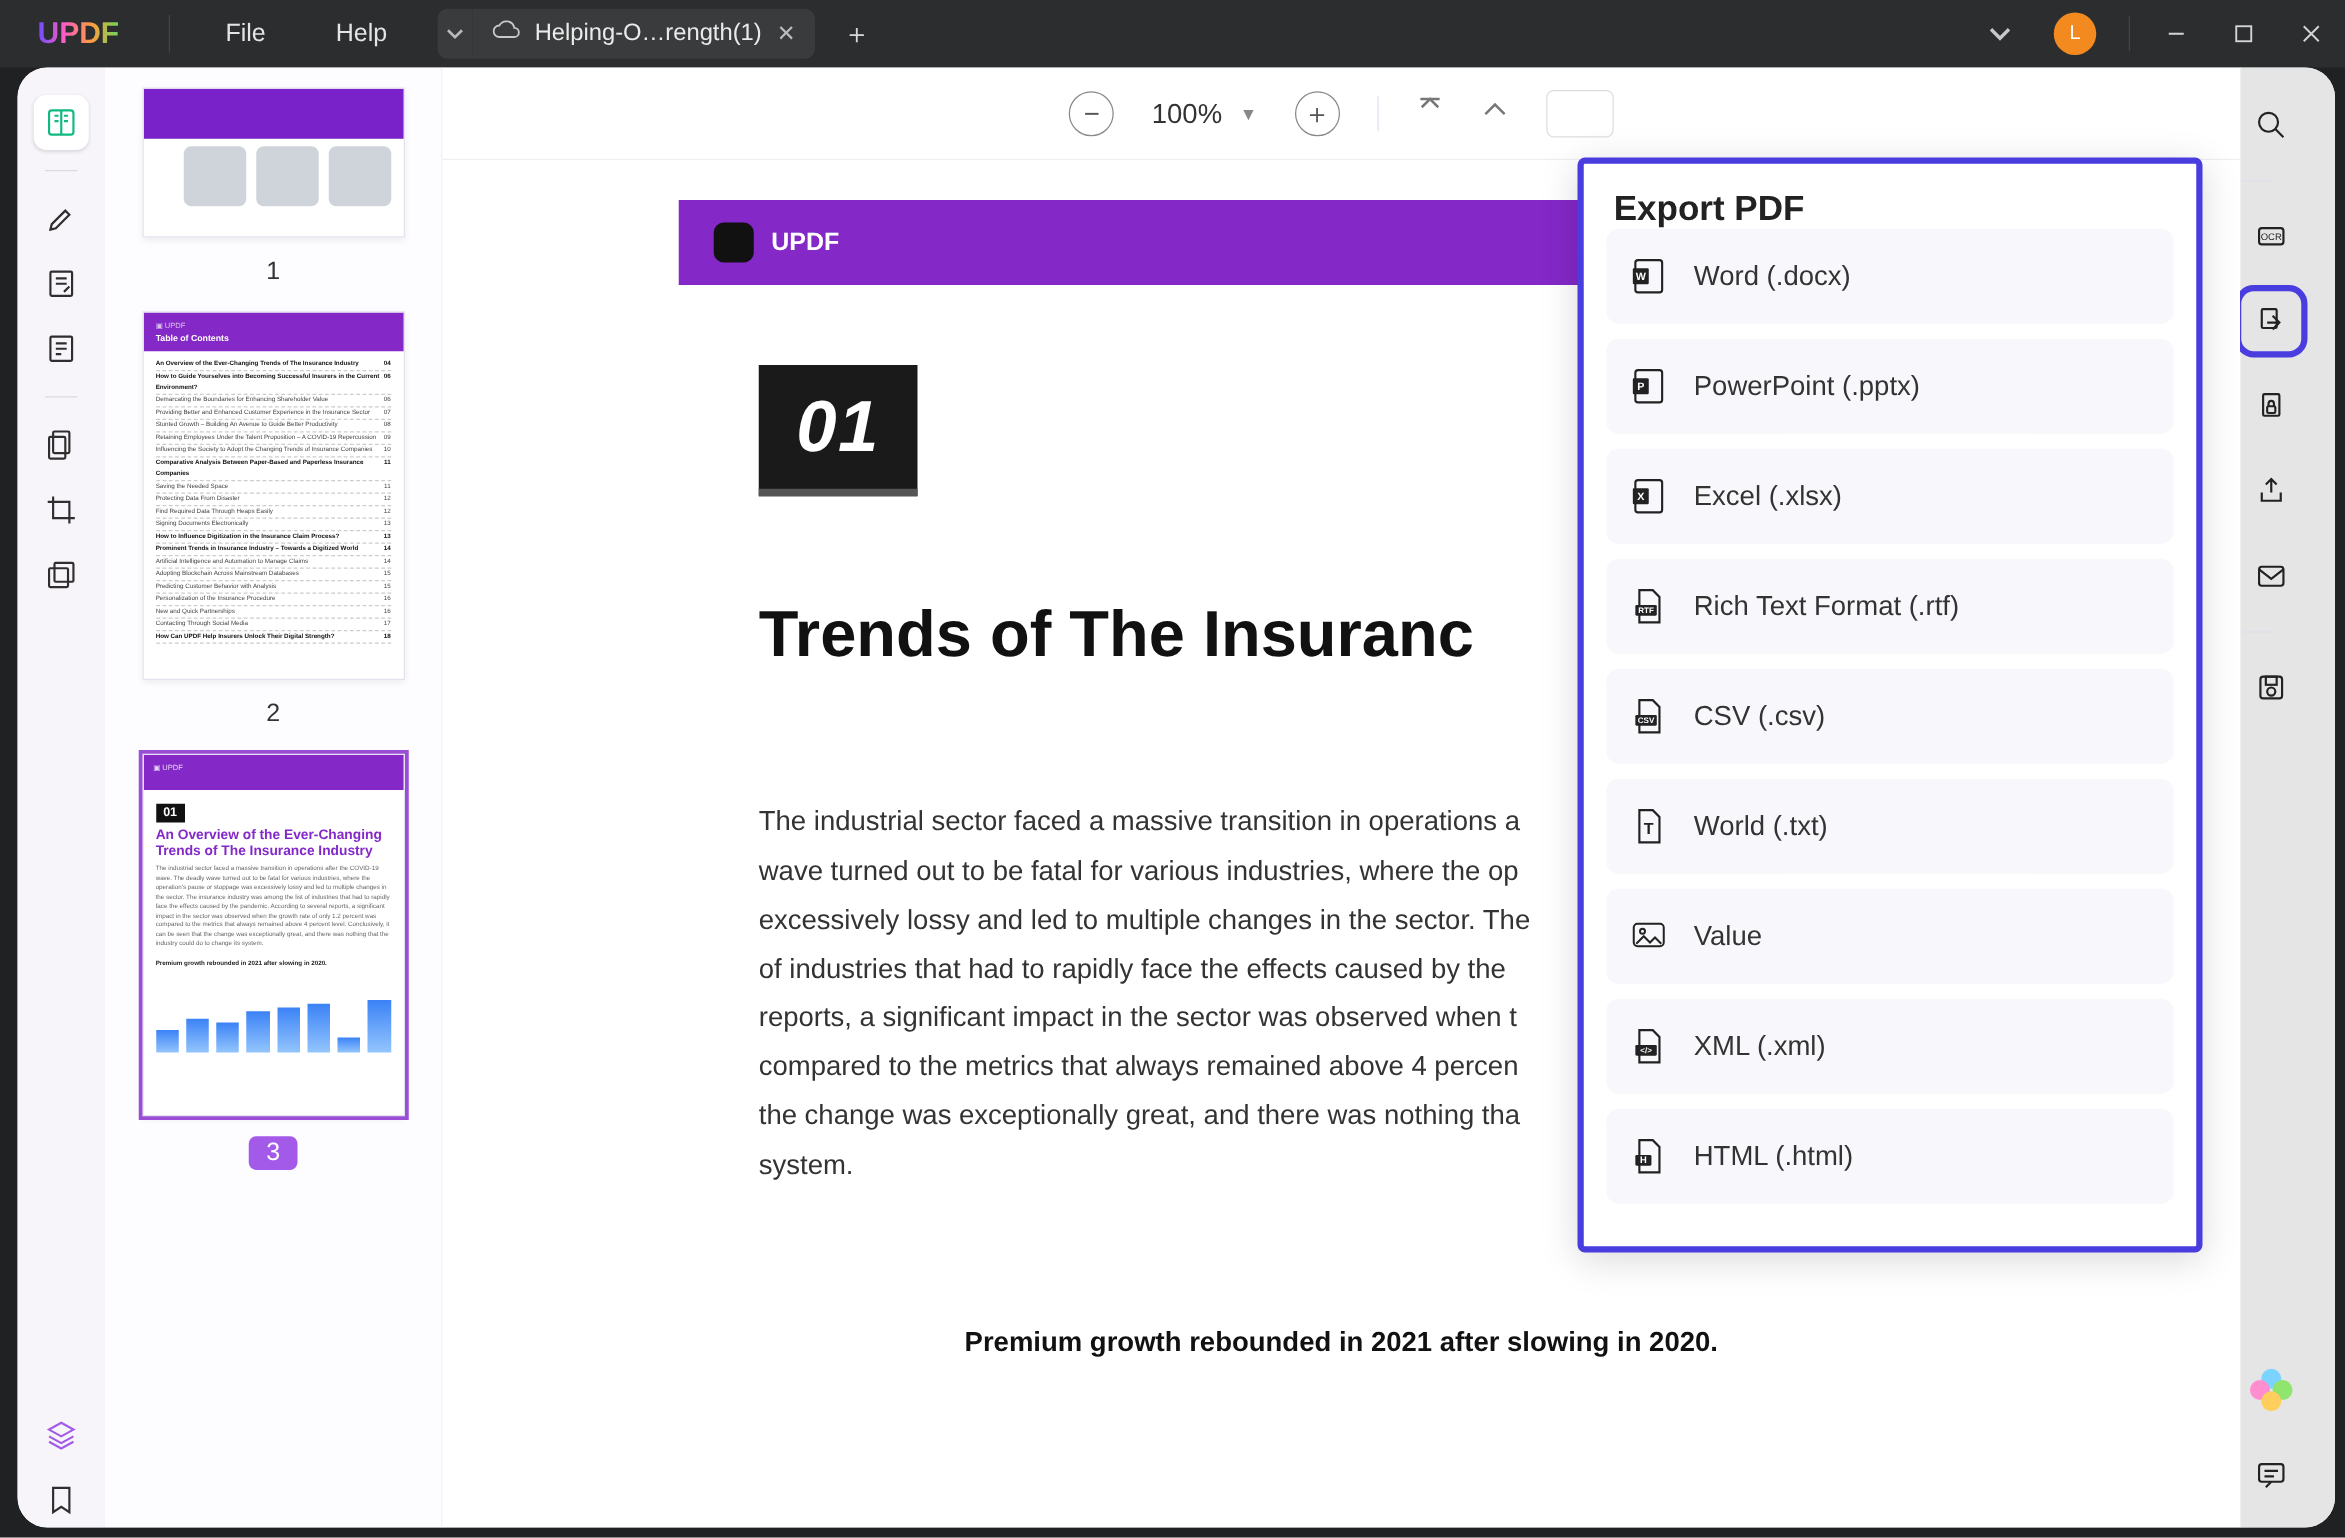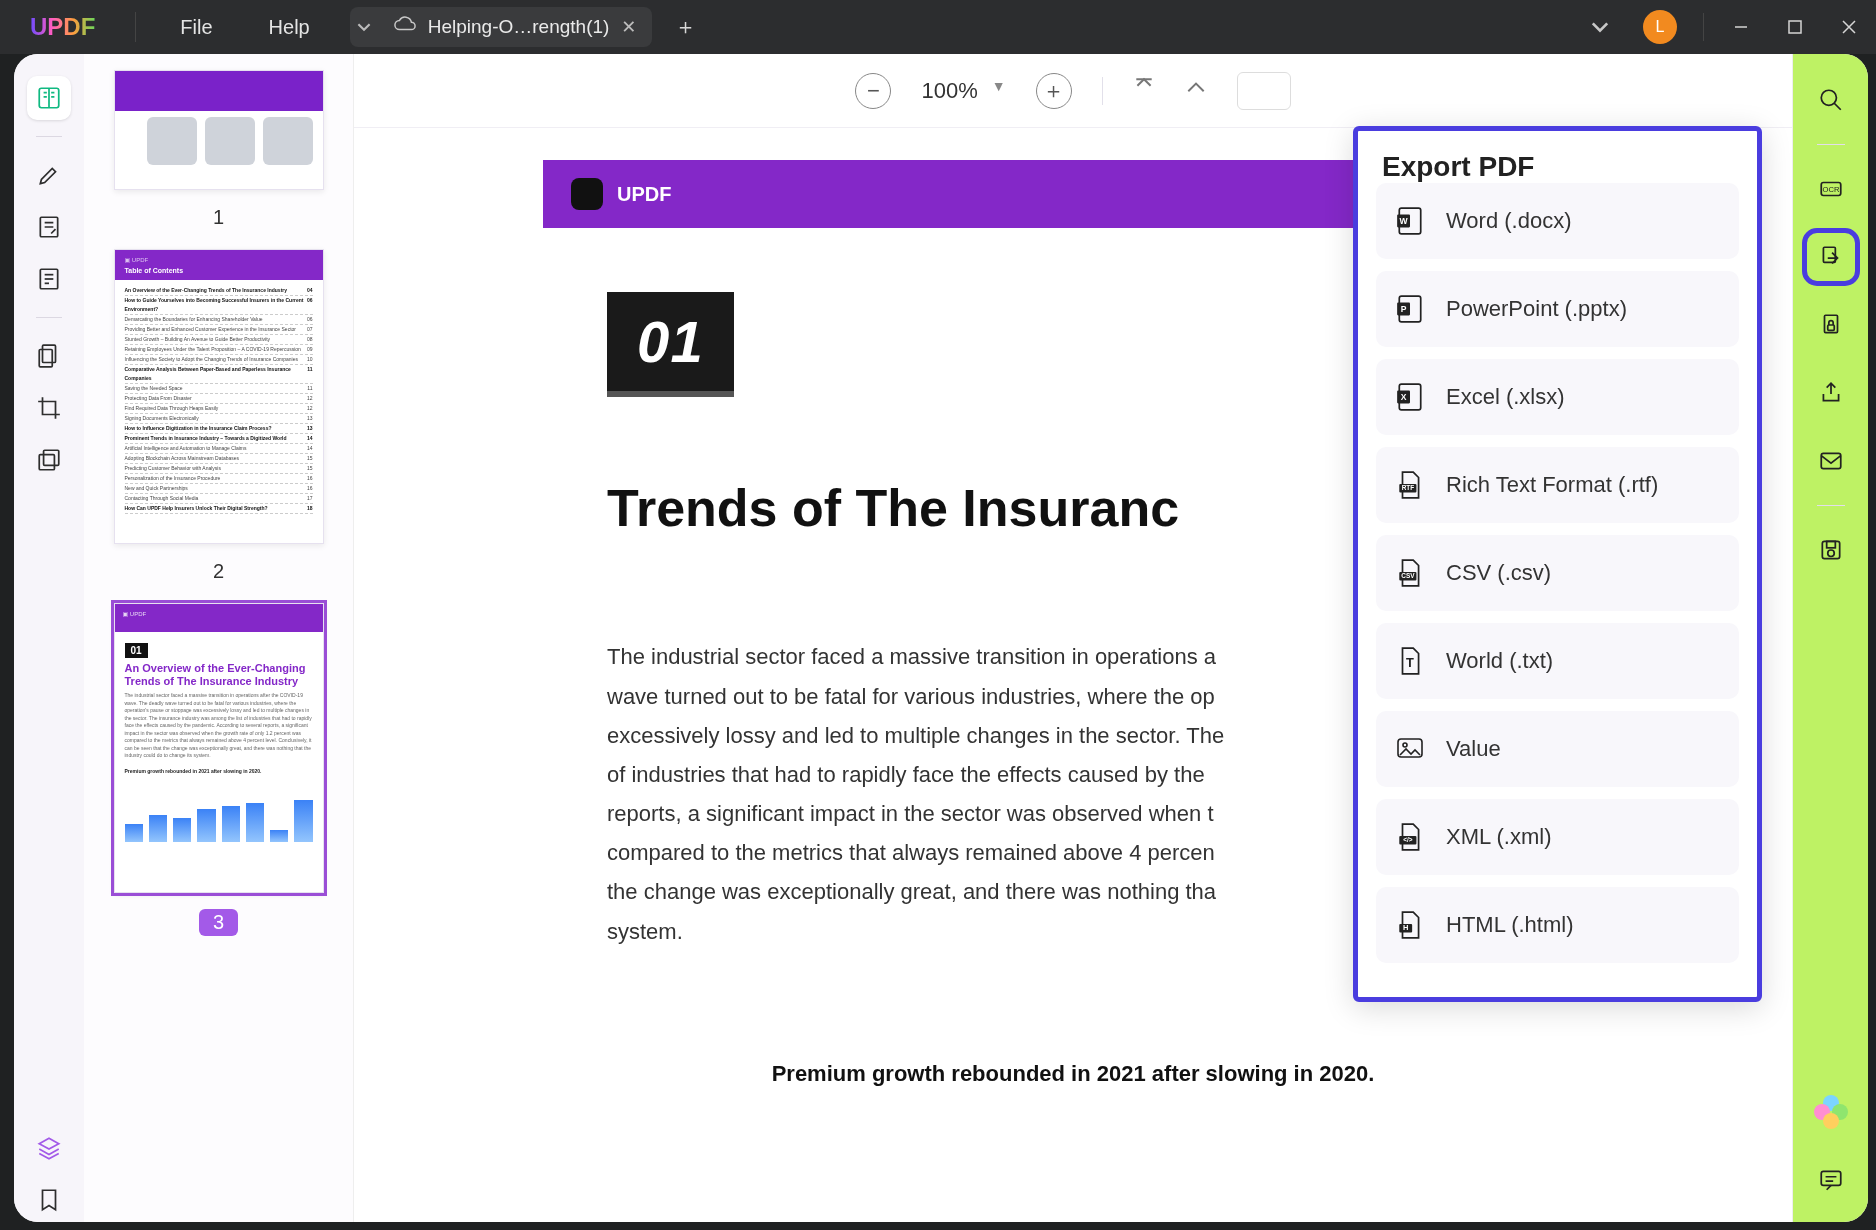--- a/index.html
+++ b/index.html
@@ -51,45 +51,45 @@
   .th3-ttl { color:#8428c8; font-size:11px; font-weight:700; margin-top:4px; line-height:1.2;}
   .th3-txt { font-size:5px; color:#666; margin-top:4px; line-height:1.5;}
   .th3-chart { height:60px; display:flex; align-items:flex-end; gap:6px; margin-top:8px; }
   .th3-chart div { flex:1; background:linear-gradient(#3b82f6,#93c5fd); }
 
   
   .doc-area { flex:1; background:#fff; position:relative; overflow:hidden; }
 
   .doc-toolbar { height: 74px; display:flex; align-items:center; justify-content:center; gap:30px; border-bottom:1px solid #f0eef4; font-size:20px; color:#555;}
   .tb-btn { width:36px; height:36px; border:1.5px solid #888; border-radius:50%; display:flex; align-items:center; justify-content:center; cursor:pointer; font-size:22px; color:#555;}
-  .zoom-box { display:flex; align-items:flex-start; gap:14px; color:#333; font-size:22px;}
+  .zoom-box { display:flex; align-items:center; gap:14px; color:#333; font-size:22px;}
   .chev-down{ font-size:14px; color:#888;}
   .tb-sep{ width:1px; height:28px; background:#e2e0ea;}
   .nav-btn{ cursor:pointer; color:#777;}
   .page-input{ width:54px; height:38px; border:1px solid #ddd; border-radius:6px;}
 
   .page-canvas{ margin: 32px auto 0; width: 1060px; }
   .page-header { background:#8428c8; display:flex; align-items:center; gap:14px; padding: 18px 28px; }
   .page-header .logo-chip { width:32px; height:32px; border-radius:8px; background:#111; display:inline-block;}
   .page-header .updf-w { color:#fff; font-size:20px; font-weight:700;}
   .sect-num { background:#1a1a1a; color:#fff; font-size:58px; font-style:italic; font-weight:700; padding: 16px 30px; display:inline-block; margin: 64px 0 0 64px; border-bottom:6px solid #555; letter-spacing: .02em;}
   .sect-title { font-size: 52px; font-weight: 800; color:#111; line-height:1.12; margin: 24px 64px 0; }
   .body-text { font-size:22px; line-height:1.78; color:#333; margin: 100px 64px 0; }
   .gchart-title{ font-size:22px; font-weight:700; color:#111; text-align:center; margin-top:110px;}
 
   
-  .export-panel{ position:absolute; top:72px; right:30px; width:409px; background:#fff; border:5px solid #4a3ddf; border-radius:6px; padding: 20px 18px 22px; box-shadow:0 6px 30px rgba(0,0,0,.15);margin-left:36px;}
+  .export-panel{ position:absolute; top:72px; right:30px; width:500px; background:#fff; border:5px solid #4a3ddf; border-radius:6px; padding: 20px 18px 22px; box-shadow:0 6px 30px rgba(0,0,0,.15);margin-left:36px;}
   .exp-title{ font-size:28px; font-weight:800; color:#222; margin-left:6px;}
   .exp-sub{ font-size:19px; color:#9a94a6; margin:10px 0 18px 6px;}
   .exp-opt{ display:flex; align-items:center; gap:22px; padding:22px 20px; background:#f8f7fb; border-radius:10px; margin-bottom:12px; cursor:pointer;}
   .exp-opt .ico{ width:28px; height:32px; display:flex; align-items:center; justify-content:center;}
   .exp-label{ font-size:22px; color:#333;}
 
   
-  .right-rail{ width:76px; background:#bef264; border-left:1px solid #eee; display:flex; flex-direction:column; align-items:center; padding-top:22px; gap:20px;}
+  .right-rail{ width:76px; background:#e5e5e5; border-left:1px solid #eee; display:flex; flex-direction:column; padding-top:22px; gap:20px;}
   .rt-btn{ width:48px; height:48px; border-radius:10px; display:flex; align-items:center; justify-content:center; color:#222; cursor:pointer;}
   .rt-btn.hilit{ outline:5px solid #4a3ddf; border-radius:10px;}
   .rt-sep{ width:28px; height:1px; background:#e2deea;}
 
   .blossom{ width:34px; height:34px; position:relative;}
   .blossom span{ position:absolute; width:16px; height:16px; border-radius:50%;}
 </style>
 </head>
 <body>
 

